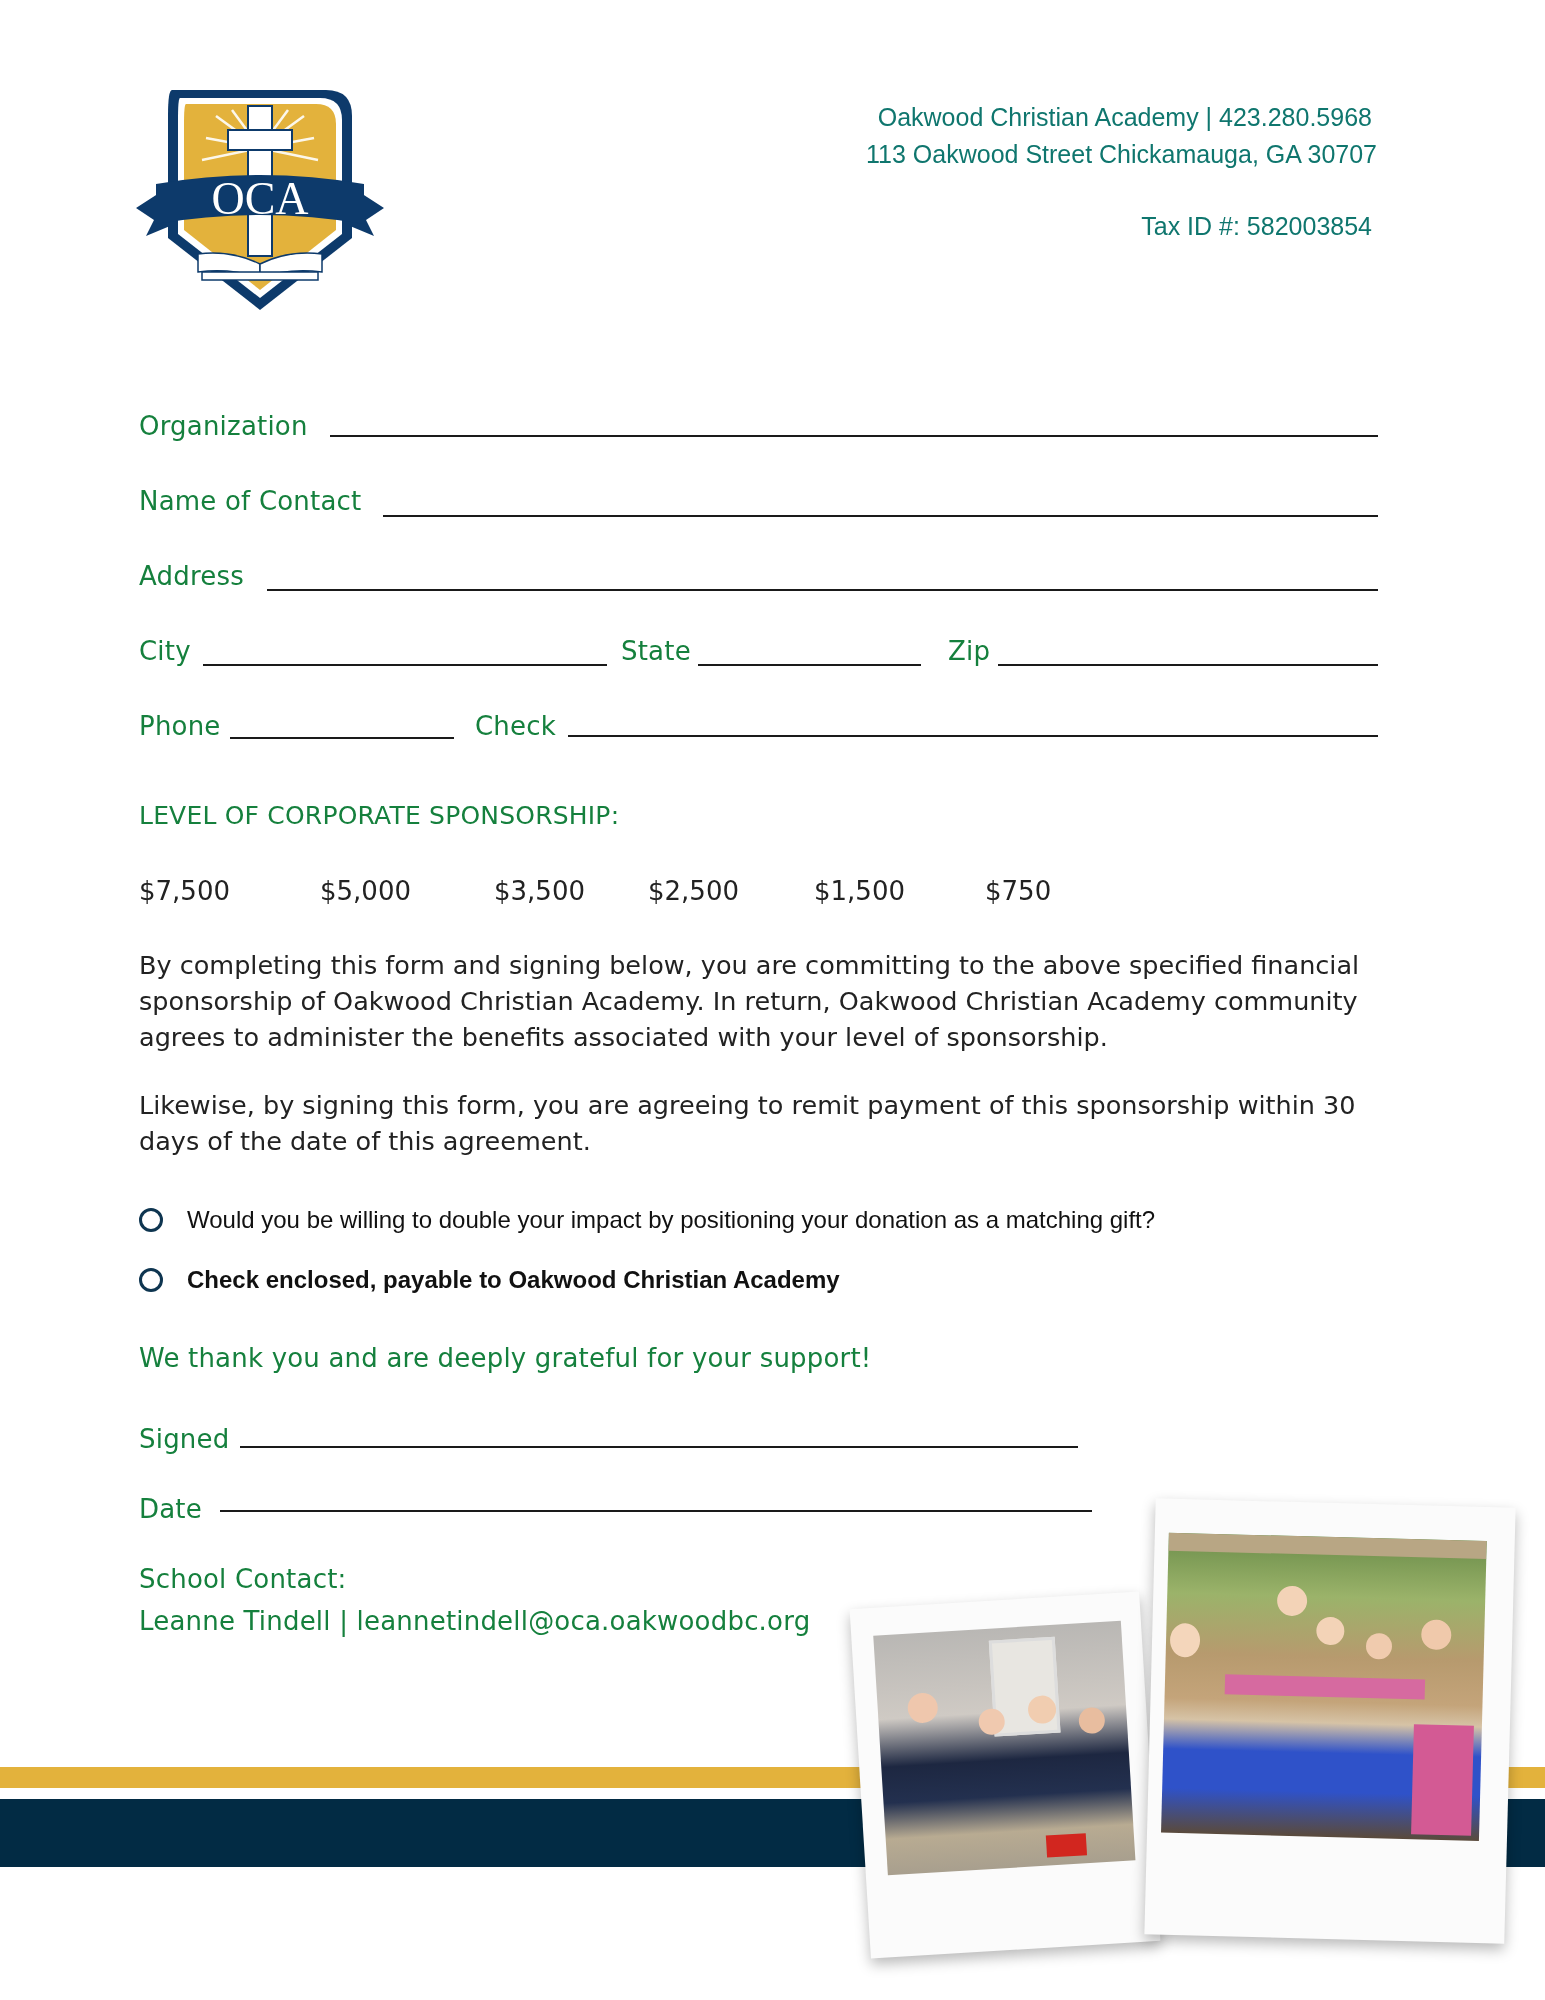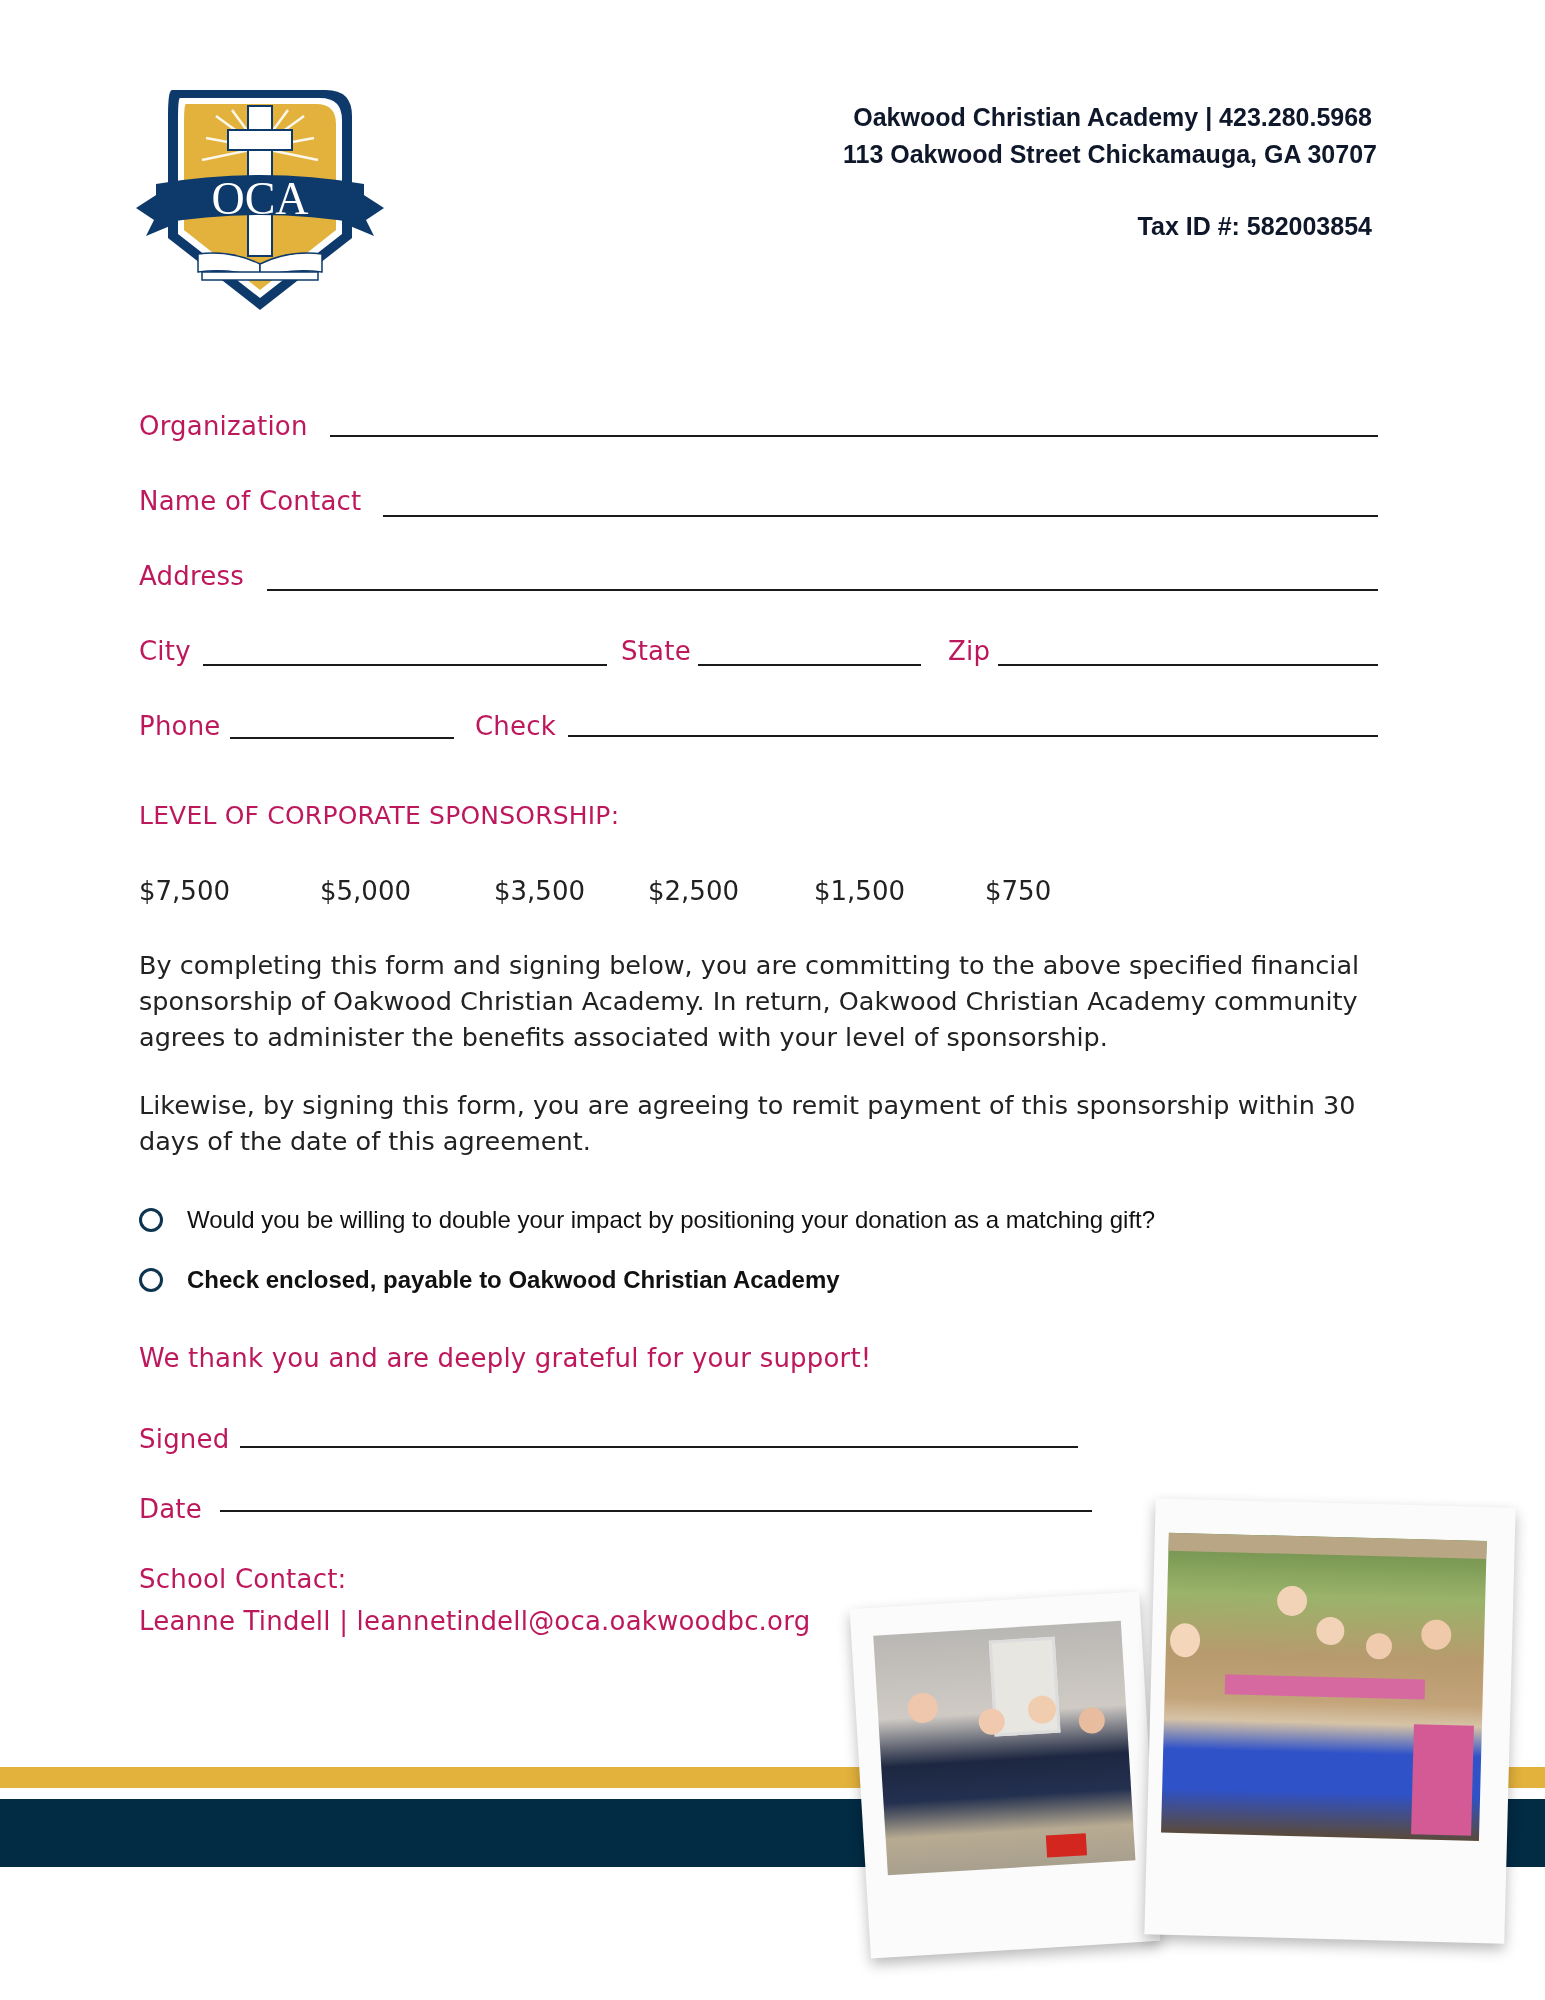--- a/index.html
+++ b/index.html
@@ -1,21 +1,21 @@
 <!DOCTYPE html>
 <html><head>
 <meta charset="utf-8">
 <style>
   html, body { margin:0; padding:0; }
   body { width:1545px; height:2000px; position:relative; background:#ffffff; overflow:hidden;
          font-family:"DejaVu Sans", sans-serif; color:#222222; }
   .abs { position:absolute; }
   .hdr { position:absolute; right:175px; text-align:left; font-family:"Liberation Sans", sans-serif;
-         font-weight:bold; font-size:25px; color:#0f172a; line-height:37px; white-space:nowrap; }
-  .lbl { position:absolute; font-size:26px; color:#be185d; white-space:nowrap; letter-spacing:0.2px; }
+         font-weight:normal; font-size:25px; color:#0f766e; line-height:37px; white-space:nowrap; }
+  .lbl { position:absolute; font-size:26px; color:#15803d; white-space:nowrap; letter-spacing:0.2px; }
   .line { position:absolute; height:2px; background:#1a1a1a; }
   .amt { position:absolute; font-size:26px; color:#222; white-space:nowrap; }
   .para { position:absolute; left:139px; width:1260px; font-size:26px; line-height:36px; color:#222; }
   .radio-row { position:absolute; left:139px; display:flex; align-items:center; gap:24px;
                font-family:"Liberation Sans", sans-serif; font-size:24px; color:#111; white-space:nowrap; }
   .radio { width:18px; height:18px; border:3px solid #0e3550; border-radius:50%; box-sizing:content-box; }
   .bold { font-weight:bold; }
   .stripe-gold { position:absolute; left:0; top:1767px; width:1545px; height:21px; }
   .stripe-navy { position:absolute; left:0; top:1799px; width:1545px; height:68px; }
   .polaroid { position:absolute; background:#fbfbfb; box-shadow:0 6px 14px rgba(0,0,0,0.28); }

